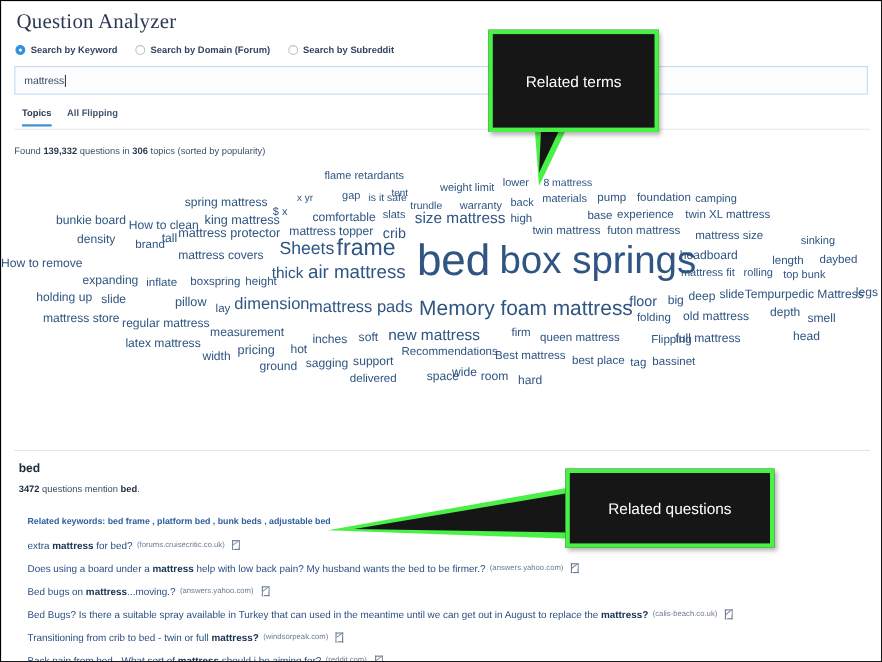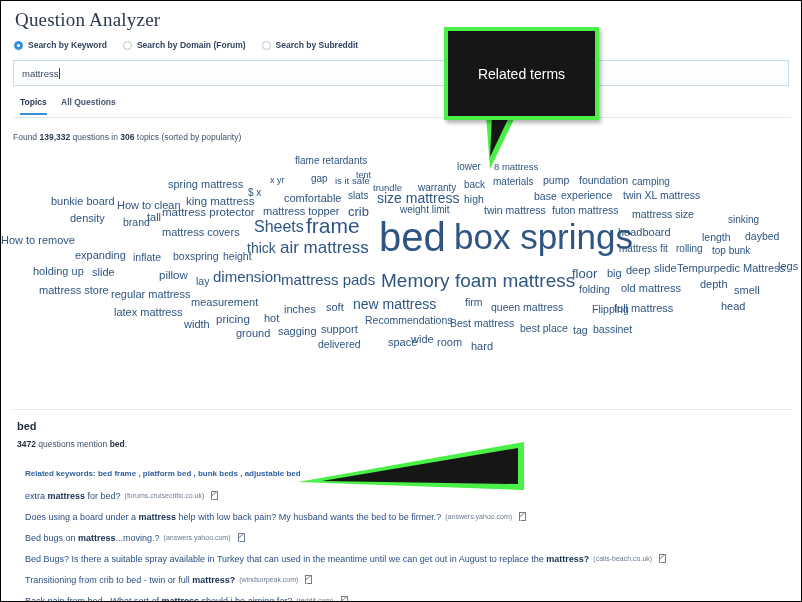--- a/index.html
+++ b/index.html
@@ -287,31 +287,31 @@
       </div>
     </div>
 
   <div class="search-box">
     <span class="search-value">mattress</span>
       <span class="caret"></span>
   </div>
 
   <div class="tabbar">
     <div class="tab active" id="tab-topics">Topics</div>
-    <div class="tab" id="tab-all">All Questions</div>
+    <div class="tab" id="tab-all">All Flipping</div>
   </div>
 
   <div class="found-line">
     <span>Found </span><b>139,332</b><span> questions in </span><b>306</b><span> topics (sorted by popularity)</span>
   </div>
 
   <div id="cloud">
       <span style="left: 294px; top: 7px; font-size: 10px;">flame retardants</span>
       <span style="left: 355px; top: 22px; font-size: 9px;">tent</span>
-      <span style="left: 399px; top: 18px; font-size: 10px; margin-top: 38px;">weight limit</span>
+      <span style="left: 399px; top: 18px; font-size: 10px;">weight limit</span>
       <span style="left: 456px; top: 13px; font-size: 10px;">lower</span>
       <span style="left: 493px; top: 13px; font-size: 9.5px;">8 mattress</span>
       <span style="left: 167px; top: 30px; font-size: 11px;">spring mattress</span>
       <span style="left: 269px; top: 27px; font-size: 9px;">x yr</span>
       <span style="left: 310px; top: 25px; font-size: 10px;">gap</span>
       <span style="left: 334px; top: 27px; font-size: 9.5px;">is it safe</span>
       <span style="left: 372px; top: 34px; font-size: 9.5px;">trundle</span>
       <span style="left: 417px; top: 34px; font-size: 10px;">warranty</span>
       <span style="left: 463px; top: 31px; font-size: 10px;">back</span>
       <span style="left: 492px; top: 28px; font-size: 10px;">materials</span>
@@ -454,14 +454,17 @@
     <polygon points="36,2 54,2 34,44" fill="#161616"></polygon>
   </svg>
   <div class="callout" id="callout-terms">
     <span>Related terms</span>
   </div>
 
   <svg class="tail" width="250" height="70" style="left:295px; top:435px;">
     <polygon points="228,6 228,54 2,46" fill="#49f046"></polygon>
     <polygon points="222,12 222,48 26,45" fill="#161616"></polygon>
   </svg>
+  <div class="callout" id="callout-questions">
+    <span>Related questions</span>
+  </div>
 
 </div>
 
 </body></html>

